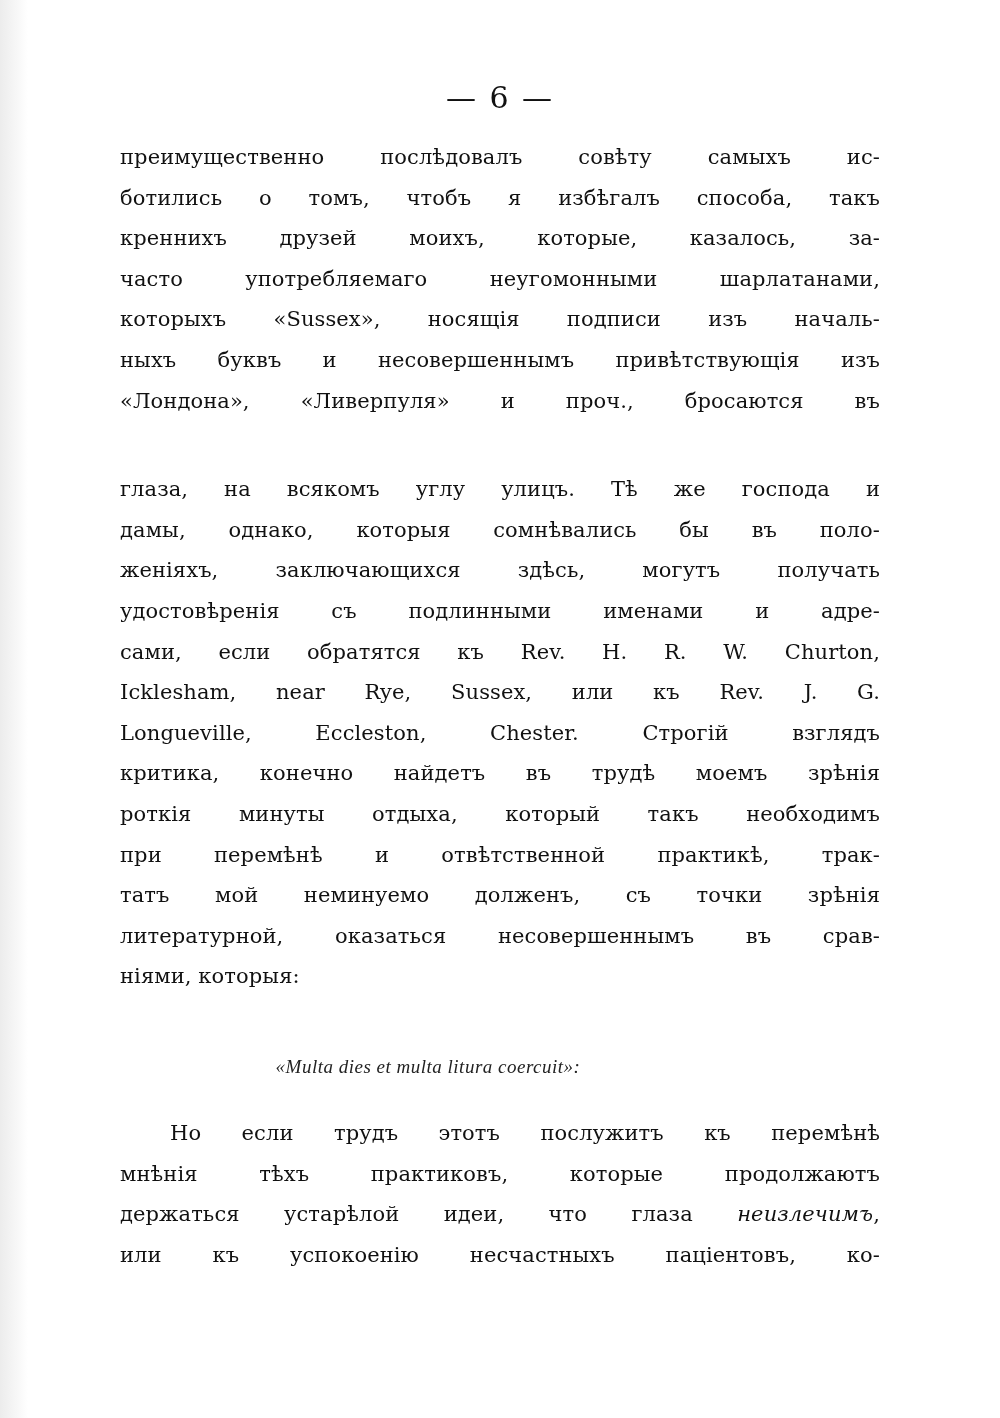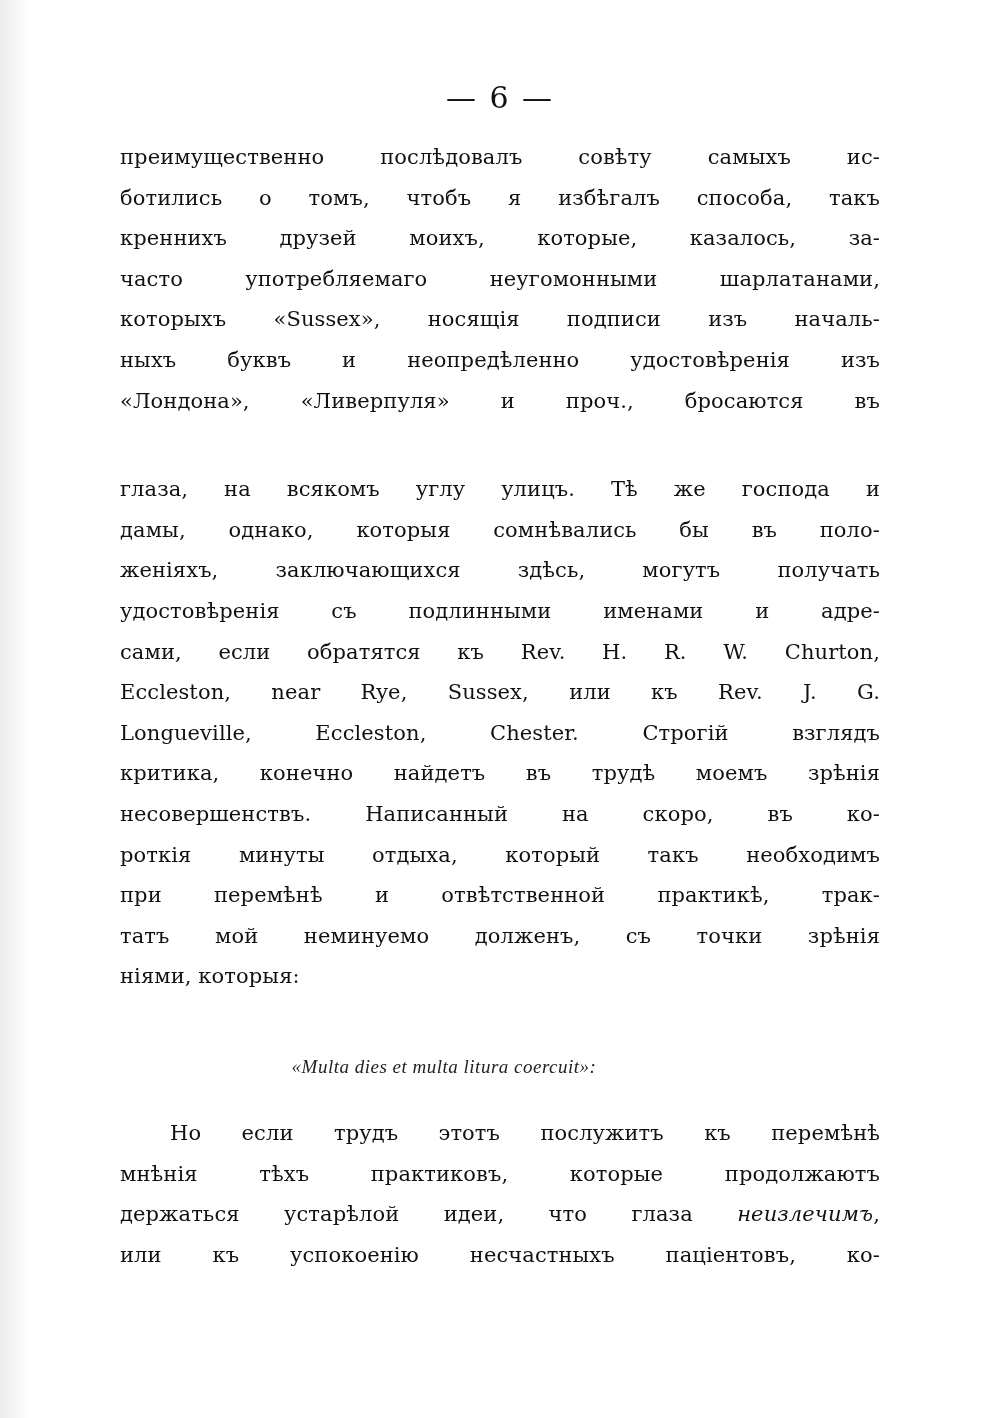--- a/index.html
+++ b/index.html
@@ -57,21 +57,20 @@
     position: absolute;
     left: 0;
     width: 856px;
     top: 1056px;
     text-align: center;
     font-size: 19px;
     font-style: italic;
     font-family: "Liberation Serif", serif;
     letter-spacing: 0.5px;
     color: #222;
-    padding-left: 16px;
   }
   .para2 {
     position: absolute;
     left: 120px;
     top: 1113px;
     width: 760px;
   }
   em.italic-word {
     font-style: italic;
   }
@@ -82,34 +81,34 @@
 <div class="left-edge"></div>
 
 <div class="page-number">— 6 —</div>
 
 <div class="body-text">
   <div class="line" style="display: block; white-space: nowrap;">преимущественно послѣдовалъ совѣту самыхъ ис-</div>
   <div class="line" style="display: block; white-space: nowrap;">ботились о томъ, чтобъ я избѣгалъ способа, такъ</div>
   <div class="line" style="display: block; white-space: nowrap;">кренниxъ друзей моихъ, которые, казалось, за-</div>
   <div class="line" style="display: block; white-space: nowrap;">часто употребляемаго неугомонными шарлатанами,</div>
   <div class="line" style="display: block; white-space: nowrap;">которыхъ «Sussex», носящія подписи изъ началь-</div>
-  <div class="line" style="display: block; white-space: nowrap;">ныхъ буквъ и неопредѣленно удостовѣренія изъ</div>
+  <div class="line" style="display: block; white-space: nowrap;">ныхъ буквъ и несовершеннымъ привѣтствующія изъ</div>
   <div class="line" style="display: block; white-space: nowrap;">«Лондона», «Ливерпуля» и проч., бросаются въ</div>
   <div class="line" style="display: block; white-space: nowrap; margin-top: 48px;">глаза, на всякомъ углу улицъ. Тѣ же господа и</div>
   <div class="line" style="display: block; white-space: nowrap;">дамы, однако, которыя сомнѣвались бы въ поло-</div>
   <div class="line" style="display: block; white-space: nowrap;">женіяхъ, заключающихся здѣсь, могутъ получать</div>
   <div class="line" style="display: block; white-space: nowrap;">удостовѣренія съ подлинными именами и адре-</div>
   <div class="line" style="display: block; white-space: nowrap;">сами, если обратятся къ Rev. H. R. W. Churton,</div>
-  <div class="line" style="display: block; white-space: nowrap;">Eccleston, near Rye, Sussex, или къ Rev. J. G.</div>
+  <div class="line" style="display: block; white-space: nowrap;">Icklesham, near Rye, Sussex, или къ Rev. J. G.</div>
   <div class="line" style="display: block; white-space: nowrap;">Longueville, Eccleston, Chester. Строгій взглядъ</div>
   <div class="line" style="display: block; white-space: nowrap;">критика, конечно найдетъ въ трудѣ моемъ зрѣнія</div>
-  <div class="line" style="display: block; white-space: nowrap;">несовершенствъ. Написанный на скоро, въ ко-</div>
   <div class="line" style="display: block; white-space: nowrap;">роткія минуты отдыха, который такъ необходимъ</div>
   <div class="line" style="display: block; white-space: nowrap;">при перемѣнѣ и отвѣтственной практикѣ, трак-</div>
   <div class="line" style="display: block; white-space: nowrap;">татъ мой неминуемо долженъ, съ точки зрѣнія</div>
+  <div class="line" style="display: block; white-space: nowrap;">литературной, оказаться несовершеннымъ въ срав-</div>
   <div class="line last" style="display: block; white-space: nowrap;">ніями, которыя:</div>
 </div>
 
 <div class="quote">«Multa dies et multa litura coercuit»:</div>
 
 <div class="para2">
   <div class="line indent" style="display: block; white-space: nowrap;">Но если трудъ этотъ послужитъ къ перемѣнѣ</div>
   <div class="line" style="display: block; white-space: nowrap;">мнѣнія тѣхъ практиковъ, которые продолжаютъ</div>
   <div class="line" style="display: block; white-space: nowrap;"><span>держаться устарѣлой идеи, что глаза </span><em class="italic-word">неизлечимъ</em><span>,</span></div>
   <div class="line" style="display: block; white-space: nowrap;">или къ успокоенію несчастныхъ паціентовъ, ко-</div>

